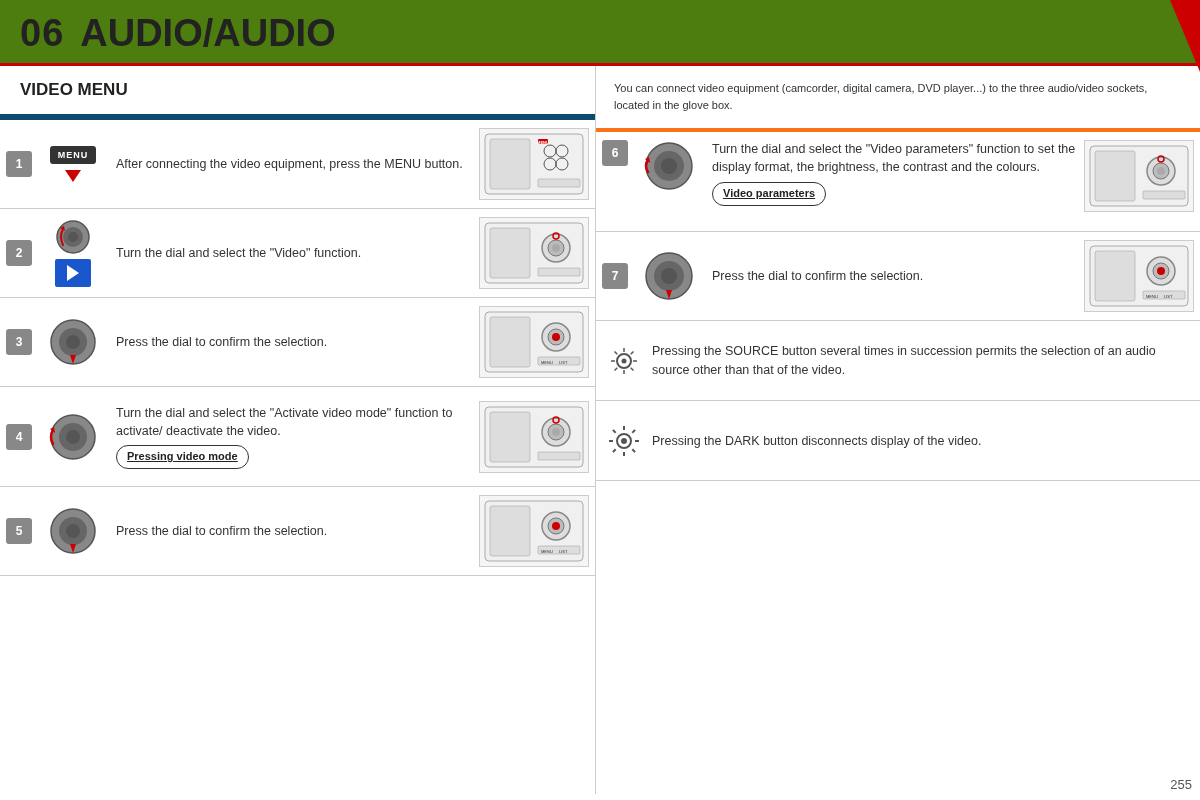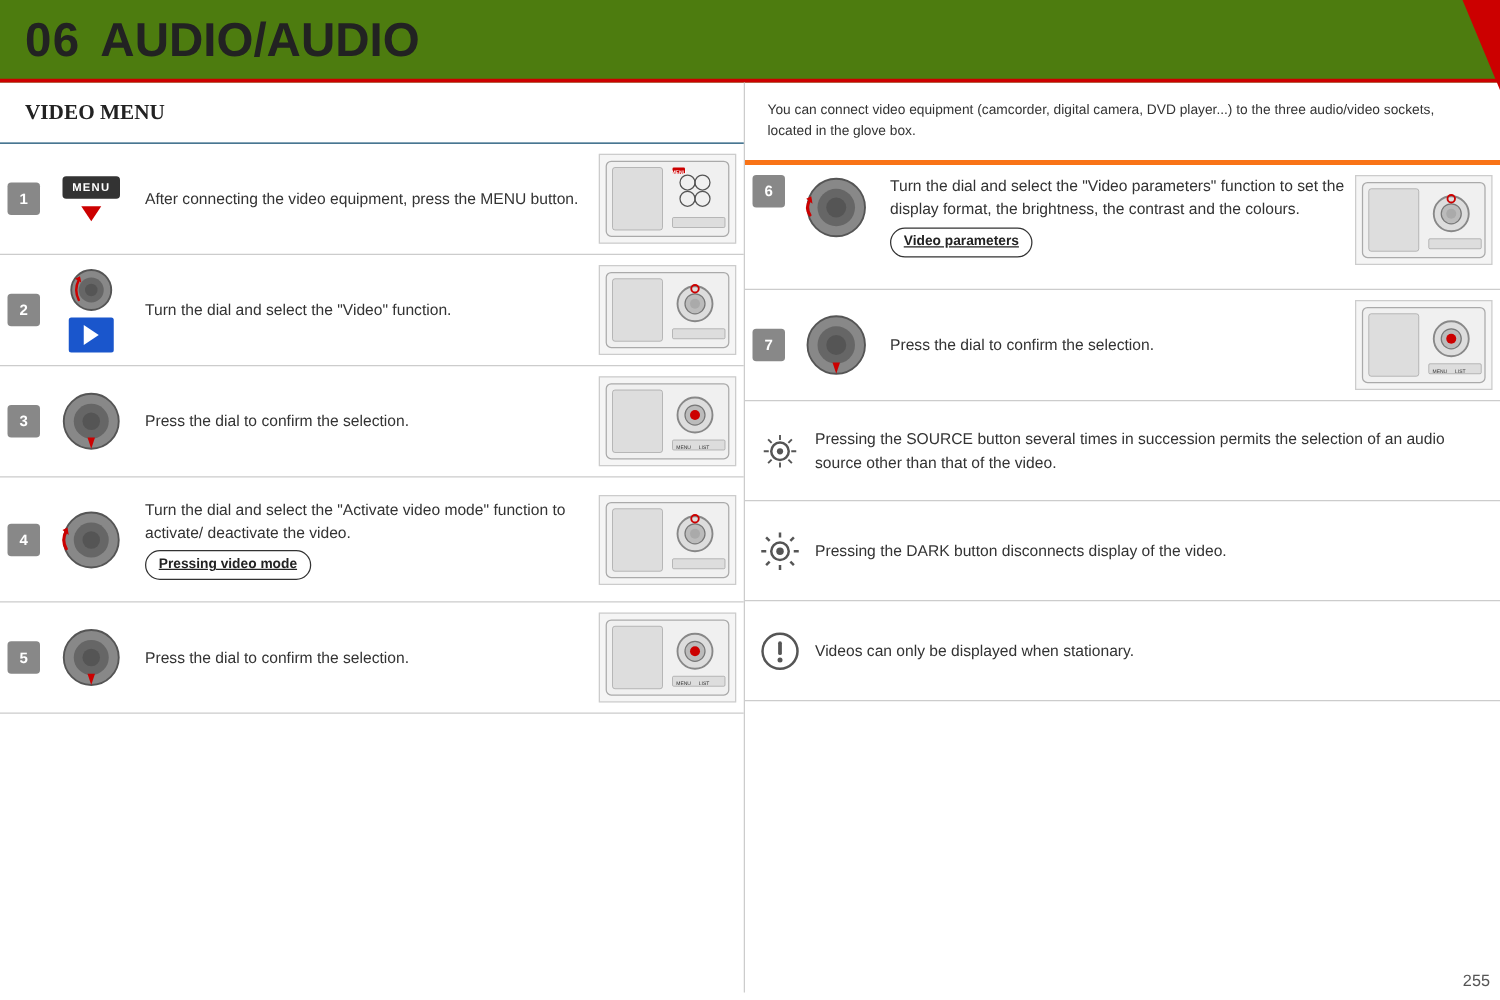--- a/index.html
+++ b/index.html
@@ -197,21 +197,21 @@
 <div class="header">
   <span class="header-chapter">06</span>
   <span style="font-size:38px;font-weight:bold;color:#222;margin-left:16px;">AUDIO/AUDIO</span>
   <div style="position:absolute;top:0;right:0;width:0;height:0;border-top:72px solid #cc0000;border-left:30px solid transparent;"></div>
 </div>
 
 <div style="display:flex;flex-direction:row;height:728px;">
 
   <div style="width:596px;border-right:1px solid #ccc;display:flex;flex-direction:column;">
 
-    <div style="padding:14px 20px;border-bottom:1px solid #0c4a6e;font-family:Liberation Serif, serif;">
+    <div style="padding:14px 20px;border-bottom:6px solid #0c4a6e;">
       <span style="font-size:17px;font-weight:bold;color:#222;">VIDEO MENU</span>
     </div>
 
     <div class="step-row">
       <div class="step-num">1</div>
 
       <div class="step-icon-area">
         <div class="menu-btn-wrap">
           <div class="menu-btn">MENU</div>
           <div class="arrow-down-red"></div>
@@ -440,28 +440,17 @@
           <line x1="24.3" y1="24.3" x2="27.1" y2="27.1" stroke="#555" stroke-width="2"></line>
           <line x1="27.1" y1="4.9" x2="24.3" y2="7.7" stroke="#555" stroke-width="2"></line>
           <line x1="7.7" y1="24.3" x2="4.9" y2="27.1" stroke="#555" stroke-width="2"></line>
 
           <circle cx="16" cy="16" r="3" fill="#555"></circle>
         </svg>
       </div>
       <div class="info-text">Pressing the DARK button disconnects display of the video.</div>
     </div>
 
-    <div class="info-row">
-      <div class="info-icon">
-
-        <svg width="32" height="32" viewBox="0 0 32 32">
-          <circle cx="16" cy="16" r="14" fill="none" stroke="#555" stroke-width="2"></circle>
-          <rect x="14.5" y="8" width="3" height="11" rx="1.5" fill="#555"></rect>
-          <circle cx="16" cy="23" r="2" fill="#555"></circle>
-        </svg>
-      </div>
-      <div class="info-text">Videos can only be displayed when stationary.</div>
-    </div>
 
   </div>
 </div>
 
 <div class="page-num">255</div>
 
 </body></html>

